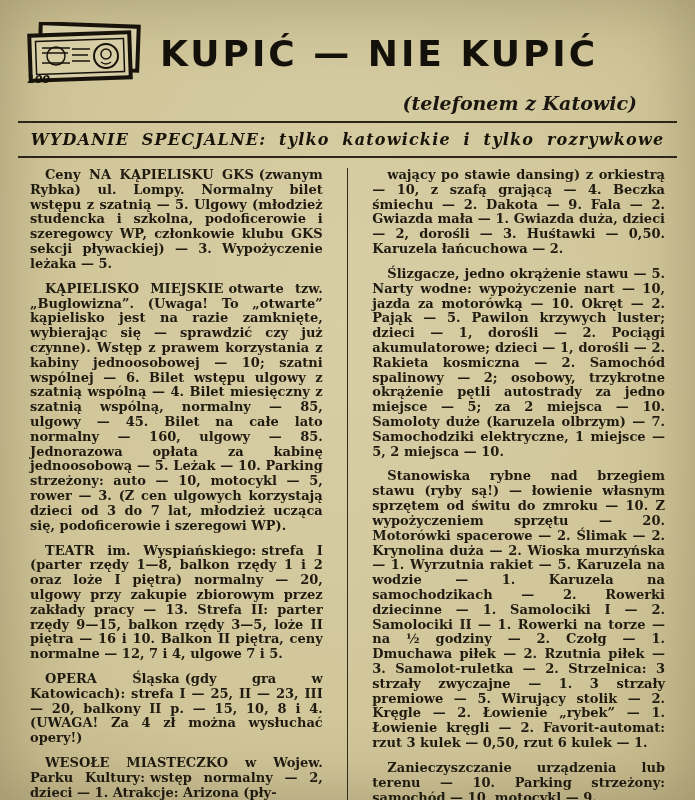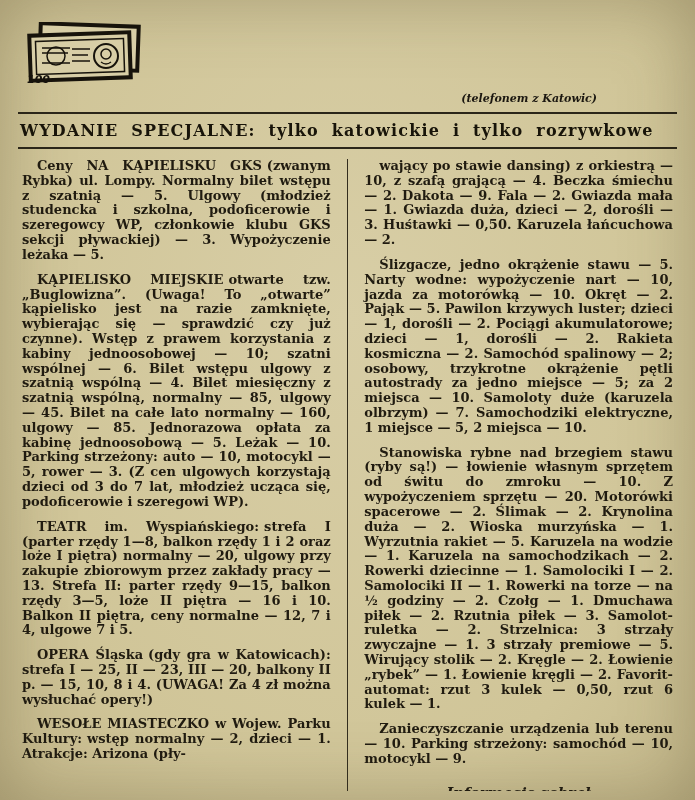--- a/index.html
+++ b/index.html
@@ -33,55 +33,55 @@
     font-family: "DejaVu Sans", "Liberation Sans", sans-serif;
     font-size: 11px; font-weight: 800; color: #15120c; font-style: italic;
   }
   .title {
     margin: 0; flex: 1;
     font-family: "DejaVu Sans", "Liberation Sans", sans-serif;
     font-weight: 800; font-size: 36px; letter-spacing: 3px;
     color: #14110a; white-space: nowrap;
   }
   .byline {
-    margin-top: 8px; padding-right: 98px;
+    margin-top: 8px; padding-right: 58px;
     text-align: right;
-    font-weight: 700; font-style: italic; font-size: 11px;
+    font-weight: 700; font-style: italic; font-size: 19px;
     color: #1b1710;
   }
   .rule {
     margin: 7px 18px 0; height: 0;
     border-top: 2px solid #2b2619;
   }
   .edition {
     margin: 7px 20px 0;
-    font-weight: 700; font-size: 16px;
+    font-weight: 700; font-style: italic; font-size: 16px;
     letter-spacing: 1.2px; word-spacing: 6px;
-    color: #181409; white-space: nowrap;
+    color: #181409; white-space: nowrap; text-align: center;
   }
 
   
   .columns {
     display: flex;
     margin: 10px 18px 0;
     height: 632px;
     overflow: hidden;
   }
   .col {
     flex: 1 1 0;
     font-size: 13px; line-height: 1.14;
     font-weight: 700;
     text-align: justify;
     color: #201b10;
   }
   .col-left  { padding-right: 12px; }
   .vdivider  { width: 1.5px; background: #332d1d; flex: 0 0 auto; }
   .col-right { padding-left: 12px; }
 
-  .para { margin: 0 4px 10px; text-indent: 15px; }
+  .para { margin: 0 12px 10px; text-indent: 15px; }
   .lead { font-weight: 800; margin-right: 5px; }
 
   .credits {
     margin-top: 16px;
     text-align: center;
     font-style: italic; font-weight: 700; font-size: 14.5px;
   }
   .credits div { line-height: 1.4; font-style: italic; }
 </style>
 </head>
@@ -98,20 +98,21 @@
           <rect x="10" y="18" width="88" height="33" stroke-width="1.5" fill="none" transform="rotate(-2 54 34)"></rect>
           <circle cx="80" cy="34" r="12" stroke-width="2" fill="none"></circle>
           <circle cx="80" cy="32" r="5" stroke-width="1.5" fill="none"></circle>
           <circle cx="30" cy="34" r="9" stroke-width="1.5" fill="none"></circle>
           <path d="M16 26 h28 M16 31 h26 M16 41 h28 M46 27 h18 M46 33 h16 M46 39 h18" stroke-width="1.3" fill="none"></path>
           <path d="M75 40 q5 4 10 0" stroke-width="1.3" fill="none"></path>
         </g>
       </svg>
       <span class="stamp-num">100</span>
     </div>
+    <h1 class="title">KUPIĆ — NIE KUPIĆ</h1>
   </header>
 
   <div class="byline">(telefonem z Katowic)</div>
 
   <div class="rule"></div>
   <div class="edition">WYDANIE SPECJALNE: tylko katowickie i tylko rozrywkowe</div>
   <div class="rule"></div>
 
   <div class="columns">
 

